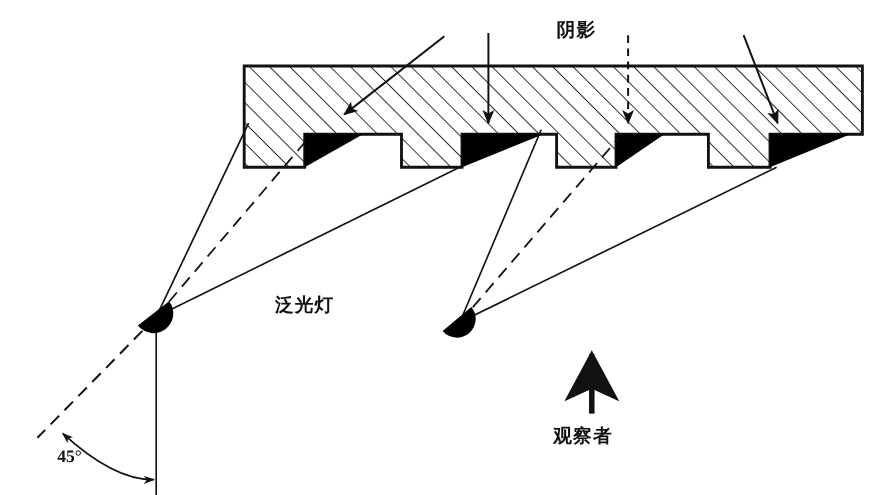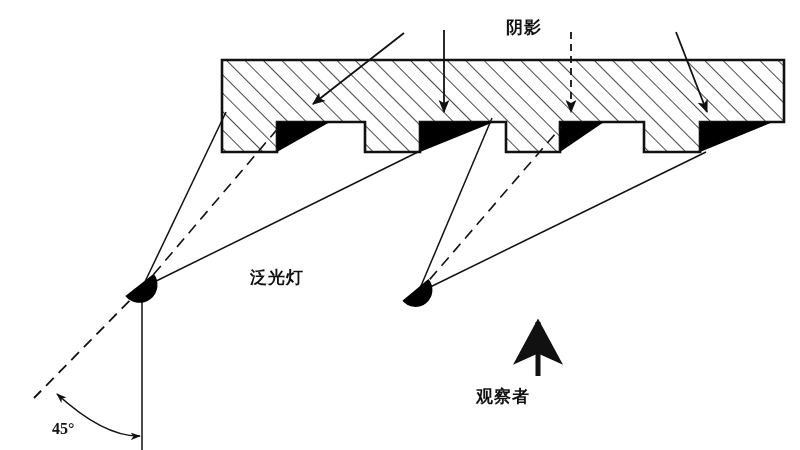--- a/index.html
+++ b/index.html
@@ -36,22 +36,22 @@
     font-weight: 600;
     letter-spacing: 1px;
   }
   .lbl-angle {
     font-size: 16px;
     font-weight: 600;
     font-family: "Liberation Serif", "DejaVu Serif", serif;
   }
   #lbl-shadow { left: 506px; top: 16px; }
   #lbl-floodlight { left: 250px; top: 266px; }
-  #lbl-observer { left: 476px; top: 385px; }
-  #lbl-angle45 { left: 52px; top: 420px; }
+  #lbl-observer { left: 503px; top: 385px; }
+  #lbl-angle45 { left: 52px; top: 407px; }
 </style>
 </head>
 <body>
 
 <div id="stage">
 
   <svg id="diagram" viewBox="0 0 800 450">
     <defs>
       <pattern id="hatch45" width="13" height="13" patternTransform="rotate(-45)" patternUnits="userSpaceOnUse">
         <line x1="0" y1="0" x2="0" y2="13" stroke="#1a1a1a" stroke-width="1.6"></line>

